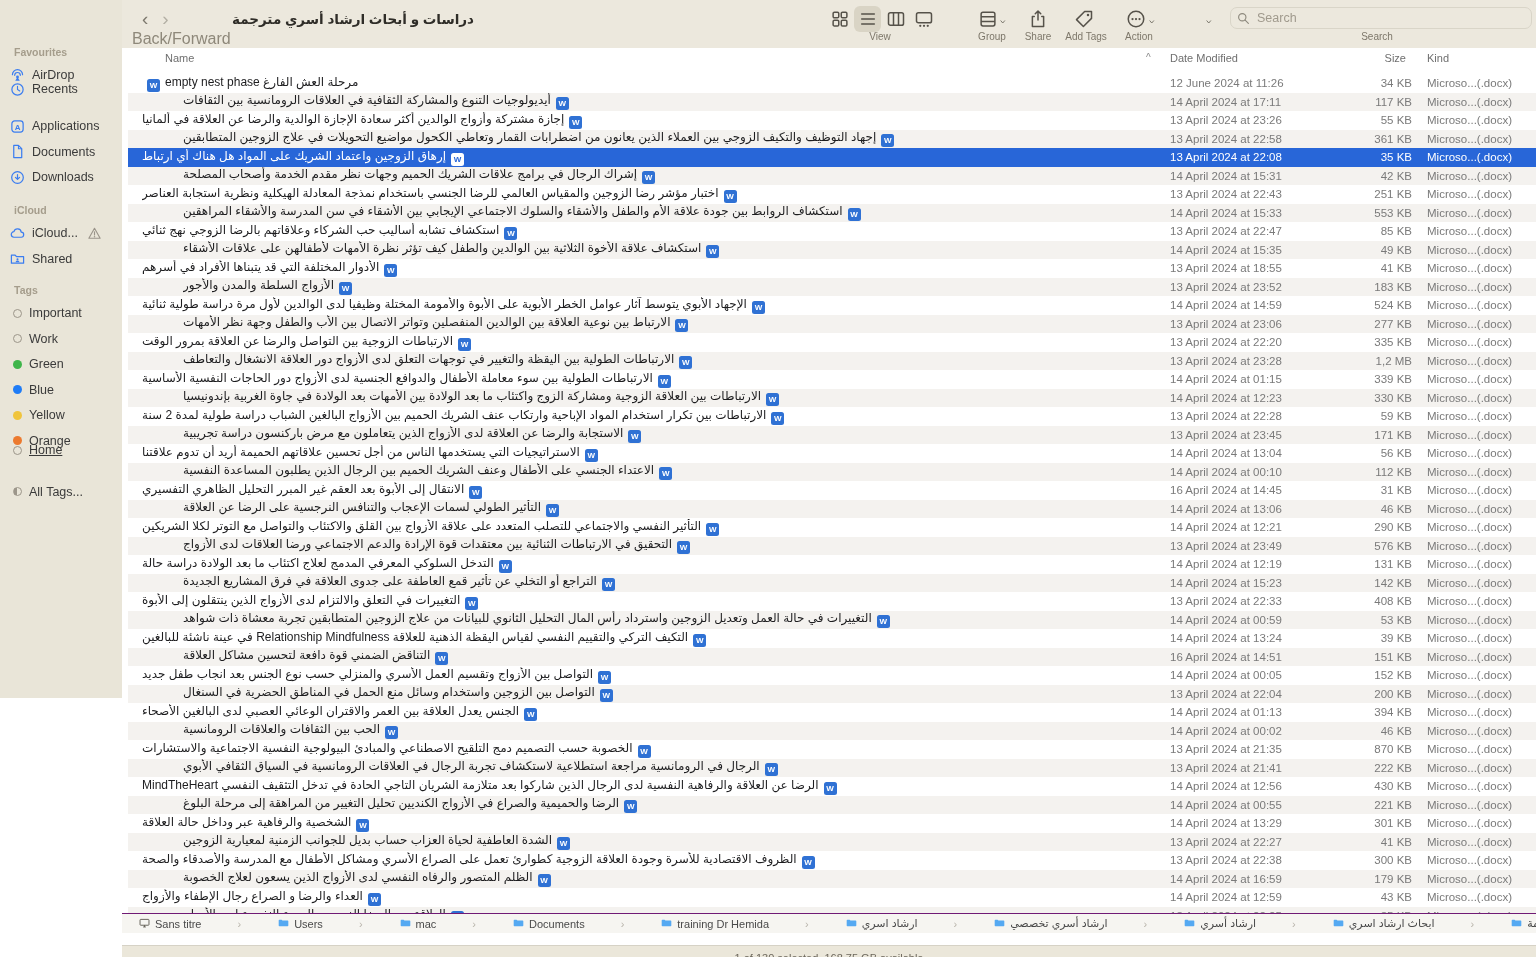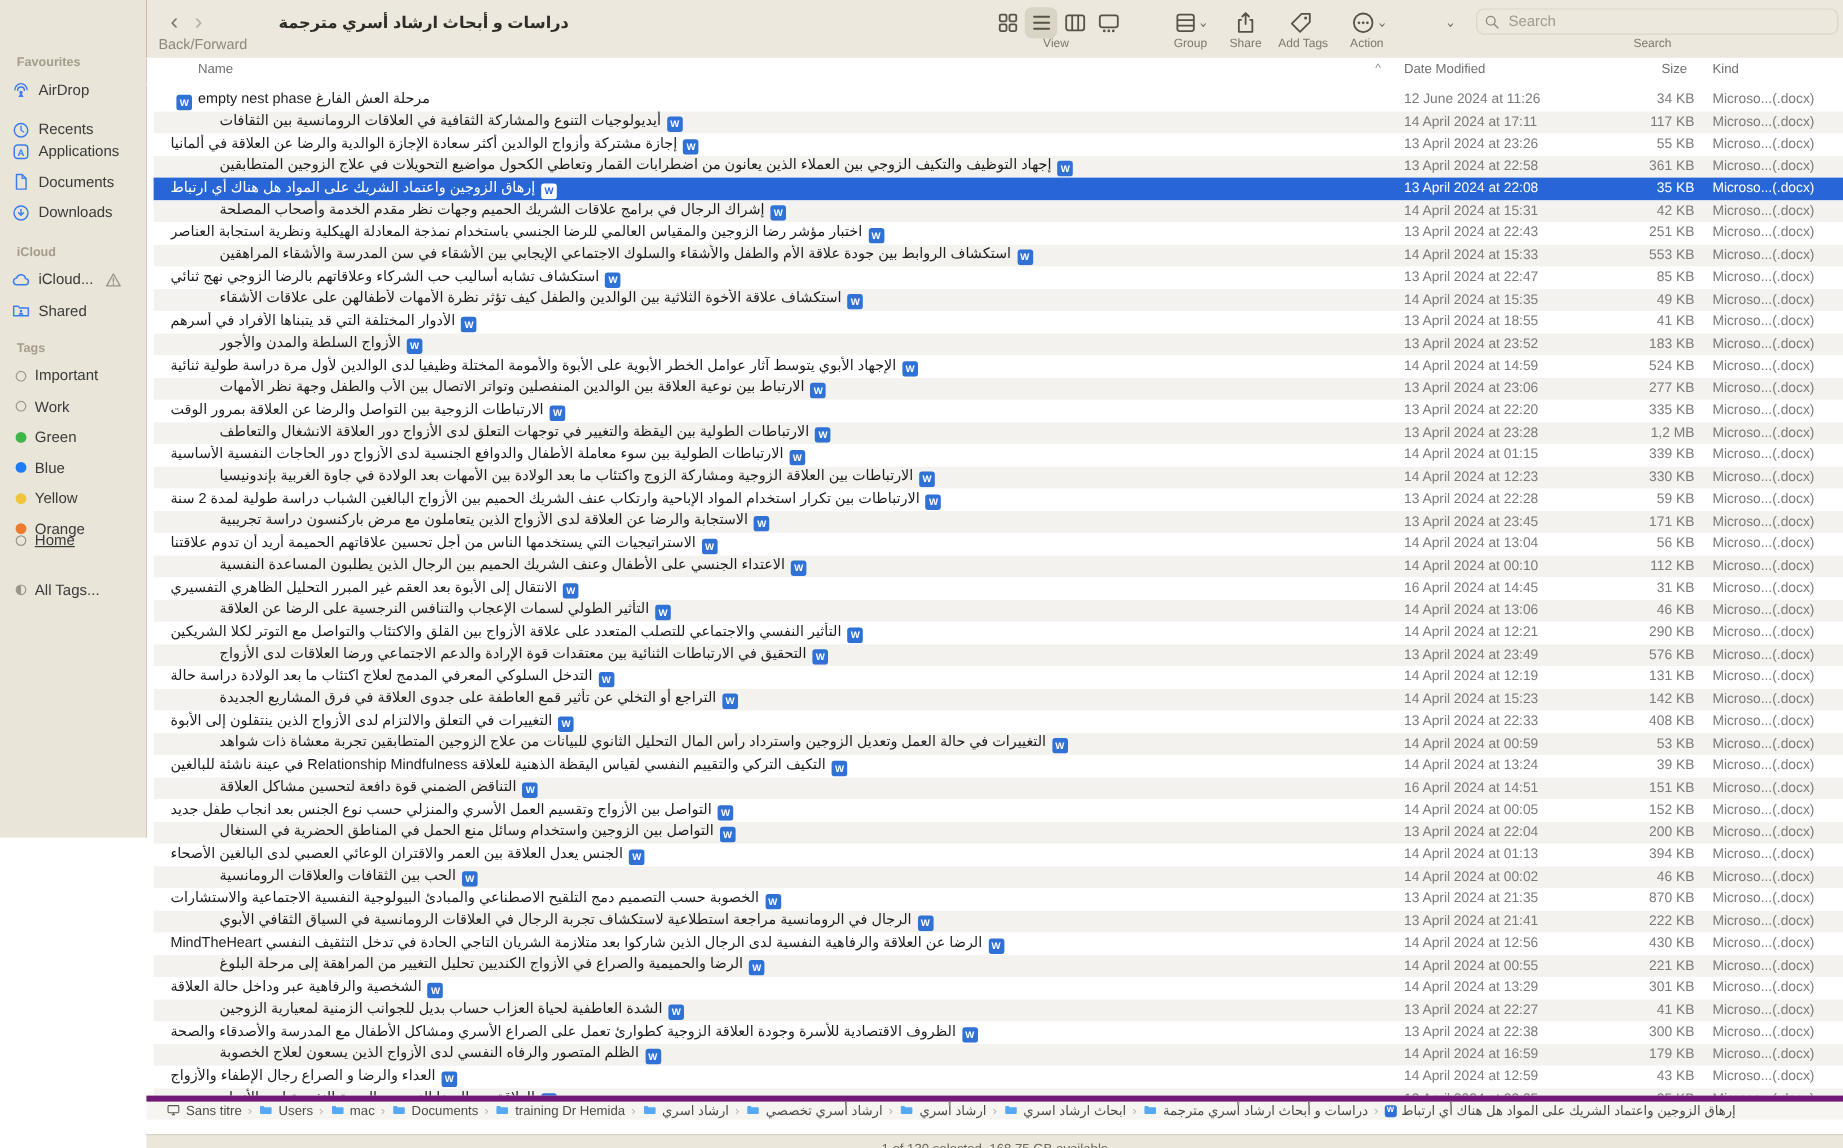--- a/index.html
+++ b/index.html
@@ -18,21 +18,21 @@
   
   #toolbar{left:122px;top:0;width:1414px;height:48px;background:#ece8dd;border-bottom:1px solid #d3cfc3;}
   .tb-lbl{position:absolute;font-size:10px;color:#7d776a;top:31px;transform:translateX(-50%);white-space:nowrap;}
   .tb-ic{position:absolute;top:9px;width:20px;height:20px;color:#56524a;}
   .tb-ic svg{width:20px;height:20px;}
   .chev{position:absolute;top:14px;width:10px;height:10px;color:#6e6a60;}
   .chev svg{width:10px;height:10px;}
   #viewSelBg{position:absolute;left:732px;top:6px;width:27px;height:26px;background:#d9d4c5;border-radius:6px;}
   #backfwd{position:absolute;left:20px;top:8px;font-size:19px;color:#7c786d;letter-spacing:14px;}
   #backfwd .fwd{color:#b3afa4;}
-  #bfLabel{position:absolute;left:10px;top:30px;font-size:12px;color:#8e887a;}
+  #bfLabel{position:absolute;left:10px;top:30px;font-size:16px;color:#8e887a;}
   #winTitle{position:absolute;left:110px;top:11px;font-size:13.5px;font-weight:bold;color:#2f2d28;direction:rtl;}
   #searchField{position:absolute;left:1108px;top:7px;width:302px;height:22px;border:1px solid #d9d5c8;
                border-radius:7px;display:flex;align-items:center;padding:0 6px;box-sizing:border-box;gap:5px;}
   #searchField svg{width:13px;height:13px;color:#8d897d;flex:0 0 13px;}
   #searchInput{border:none;outline:none;background:transparent;font-size:12.5px;color:#555;width:100%;
                font-family:"Liberation Sans","DejaVu Sans",sans-serif;}
   #searchInput::placeholder{color:#a09a8d;}
   
   #colheads{left:122px;top:48px;width:1414px;height:22px;background:#fff;border-bottom:1px solid #e6e6e6;
             font-size:11px;color:#6f6f6f;}
@@ -45,22 +45,22 @@
   .row.sel .fdate,.row.sel .fsize,.row.sel .fkind{color:#fff;}
   .ncell{flex:0 0 1000px;margin-left:14px;overflow:hidden;white-space:nowrap;text-align:left;}
   .wdoc{display:inline-block;width:13px;height:13px;border-radius:2.5px;background:#2f71d4;color:#fff;
         font-size:8px;font-weight:bold;text-align:center;line-height:13px;vertical-align:-2px;margin:0 5px;}
   .row.sel .wdoc{background:#fff;color:#2866d8;}
   .fdate,.fsize,.fkind{position:absolute;font-size:11.5px;color:#7a7a7a;white-space:nowrap;}
   .fdate{left:1042px;}
   .fsize{left:1150px;width:134px;text-align:right;}
   .fkind{left:1299px;width:112px;overflow:hidden;}
   
-  #pathbar{left:122px;top:913px;width:1414px;height:20px;background:#f6f5f1;border-top:5px solid #701a75;
-           display:flex;align-items:center;padding-left:16px;box-sizing:border-box;overflow:hidden;white-space:nowrap;}
+  #pathbar{left:122px;top:913px;width:1414px;height:20px;background:#f6f5f1;border-top:1px solid #701a75;
+           display:flex;align-items:center;padding-left:16px;box-sizing:border-box;overflow:hidden;white-space:nowrap;gap:31px;}
   .pitem{display:inline-flex;align-items:center;gap:4px;font-size:11px;color:#4a4a4a;flex:0 0 auto;}
   .pitem svg{width:13px;height:11px;}
   .psep{font-size:11px;color:#b8b4ab;margin:0 5px;flex:0 0 auto;}
   .pdoc{display:inline-block;width:10px;height:10px;border-radius:2px;background:#2f71d4;color:#fff;
         font-size:6.5px;font-weight:bold;text-align:center;line-height:10px;}
   
   #statusbar{left:122px;top:933px;width:1414px;height:24px;background:#ebe7da;border-top:1px solid #d6d2c6;
              display:flex;align-items:center;justify-content:center;font-size:11px;color:#6c675c;margin-top:12px;}
 </style>
 </head>
@@ -74,21 +74,21 @@
           <g fill="none" stroke="#3b7df0" stroke-width="1.3" stroke-linecap="round">
             <path d="M2.6 7.2a5.4 5.4 0 0 1 10.8 0"></path>
             <path d="M5 7.8a3 3 0 0 1 6 0"></path>
           </g>
           <circle cx="8" cy="9.6" r="1.5" fill="#3b7df0"></circle>
           <path d="M8 9.6 5.6 13.6h4.8z" fill="#3b7df0"></path>
         </svg>
       </span>
       <span>AirDrop</span>
     </div>
-    <div class="sb-item" style="top: 97px;">
+    <div class="sb-item" style="top: 78px;">
       <span style="width: 15px; height: 15px; display: inline-flex; flex: 0 0 15px;">
         <svg viewBox="0 0 16 16" width="100%" height="100%">
           <circle cx="8" cy="8" r="6" fill="none" stroke="#3b7df0" stroke-width="1.3"></circle>
           <path d="M8 4.5V8l2.4 1.6" fill="none" stroke="#3b7df0" stroke-width="1.2" stroke-linecap="round"></path>
         </svg>
       </span>
       <span>Recents</span>
     </div>
     <div class="sb-item" style="top: 115px;">
       <span style="width: 15px; height: 15px; display: inline-flex; flex: 0 0 15px;">

